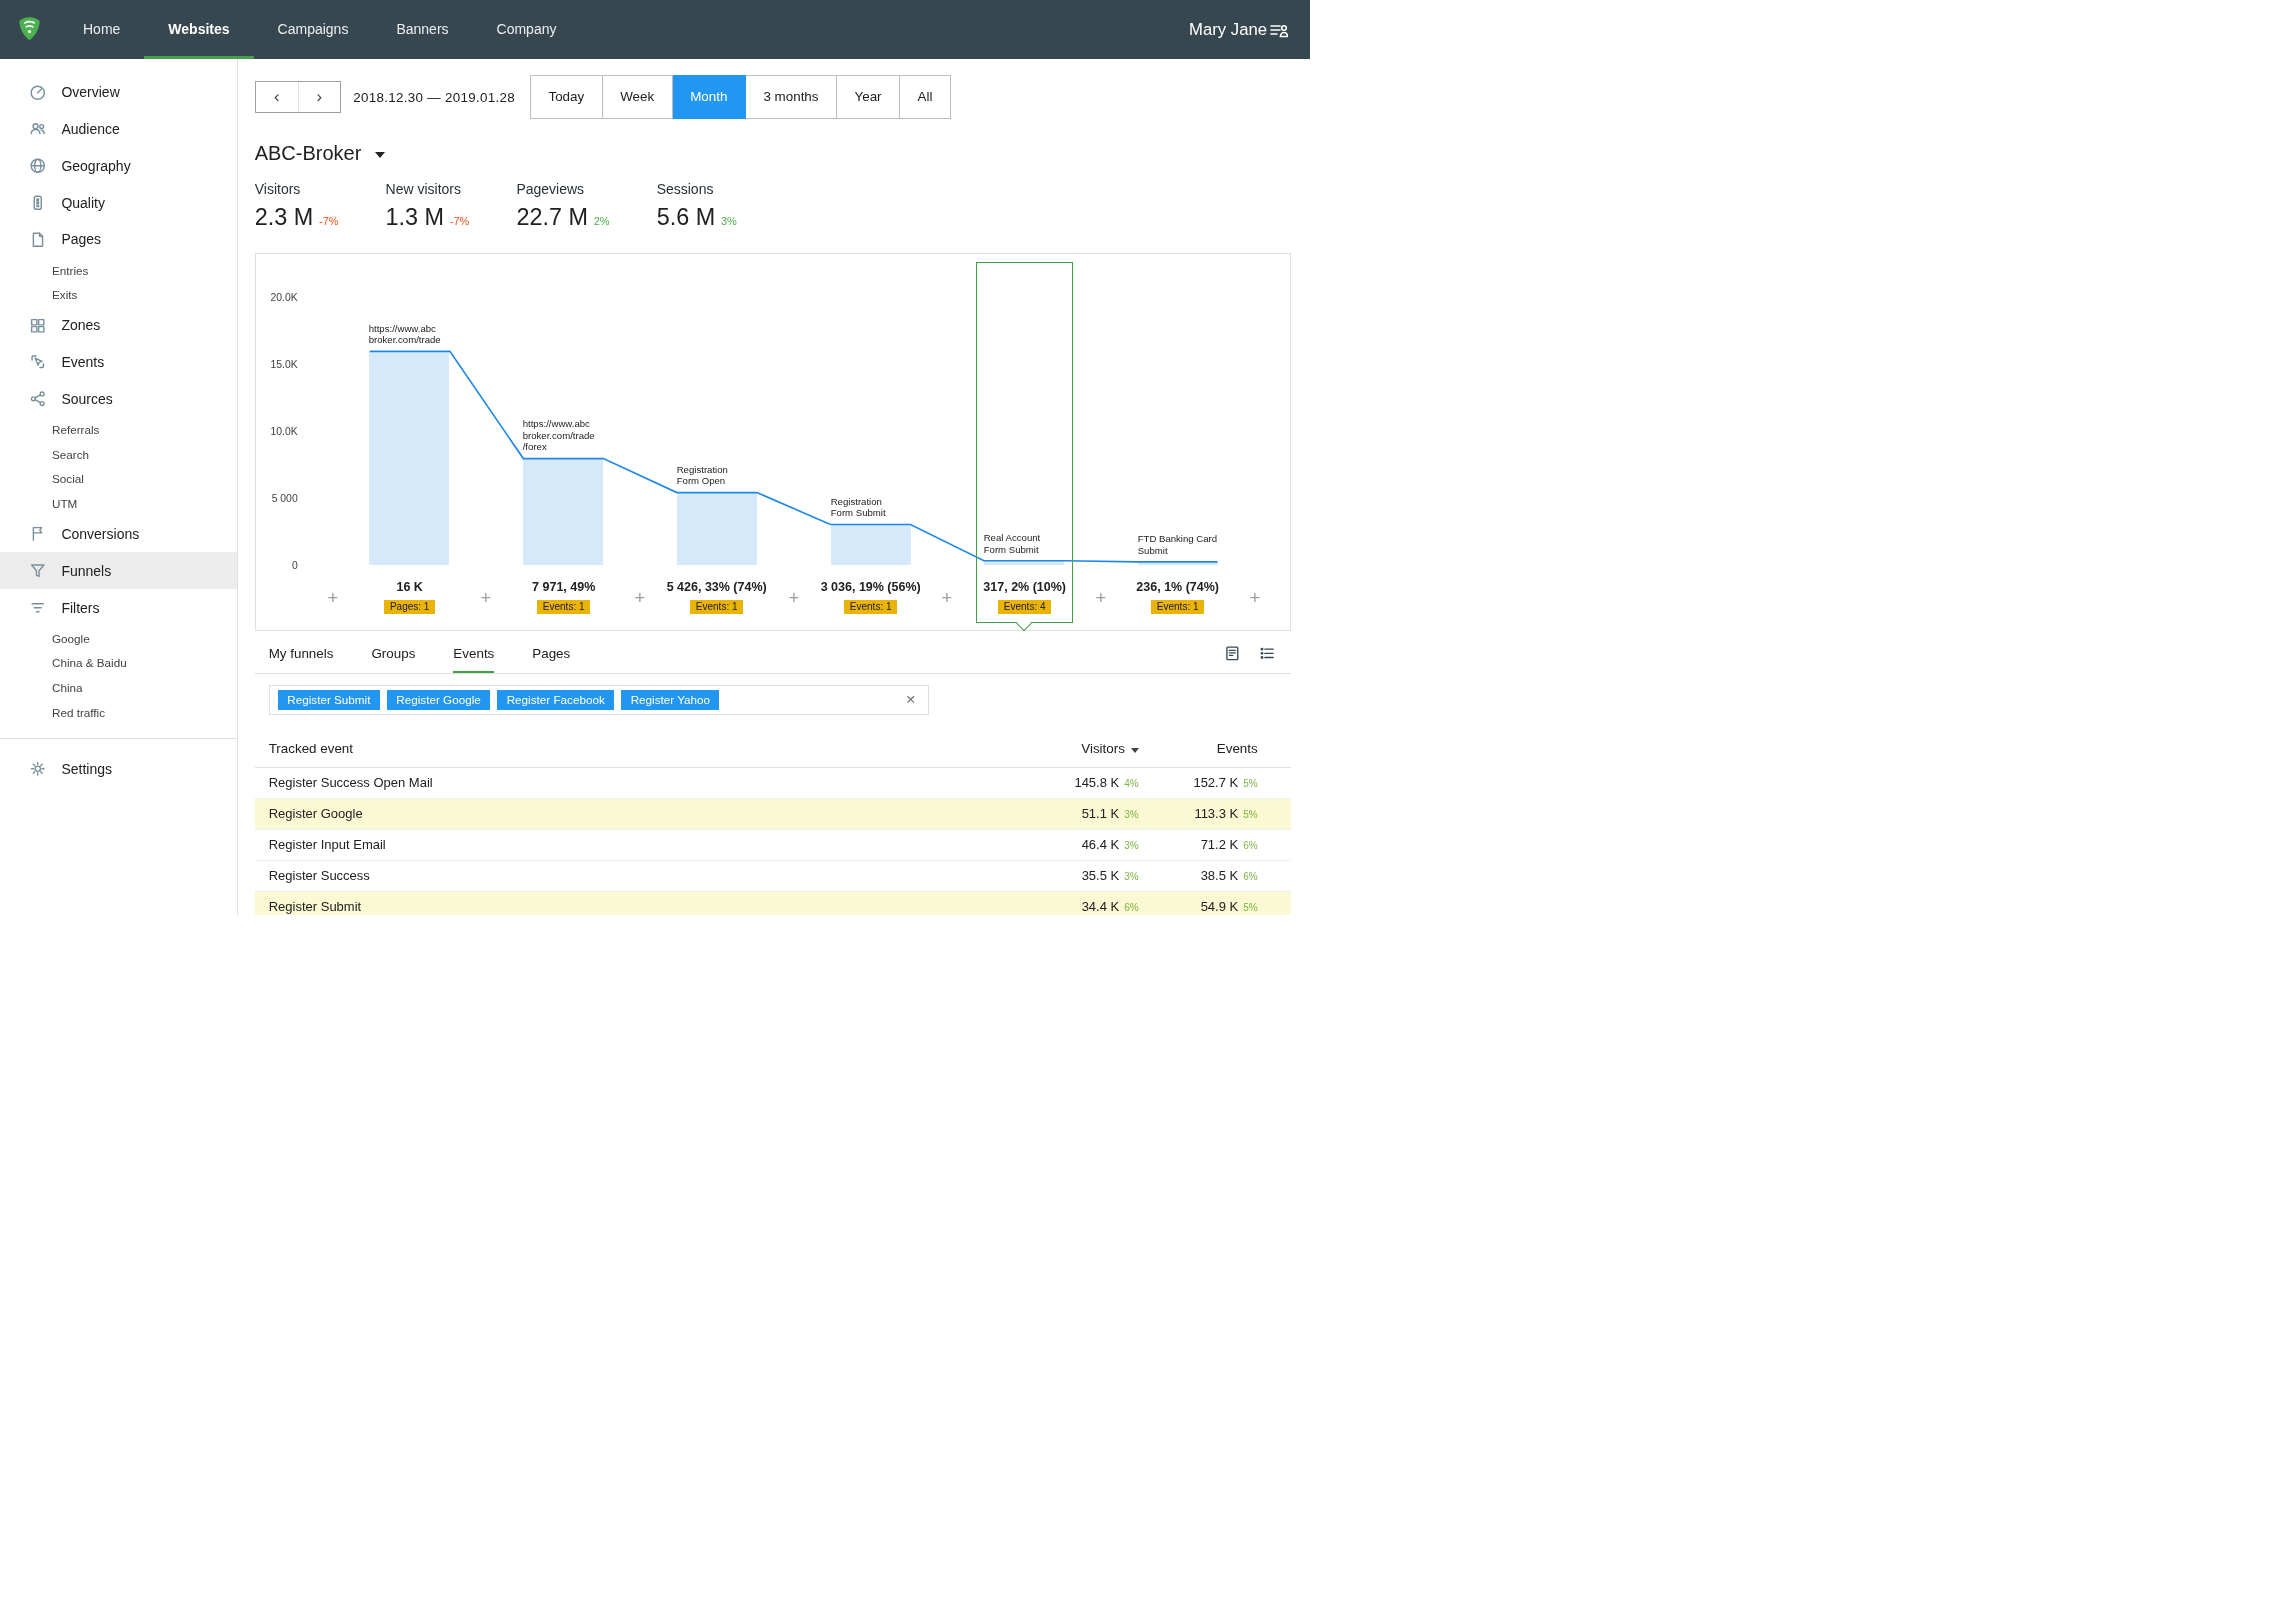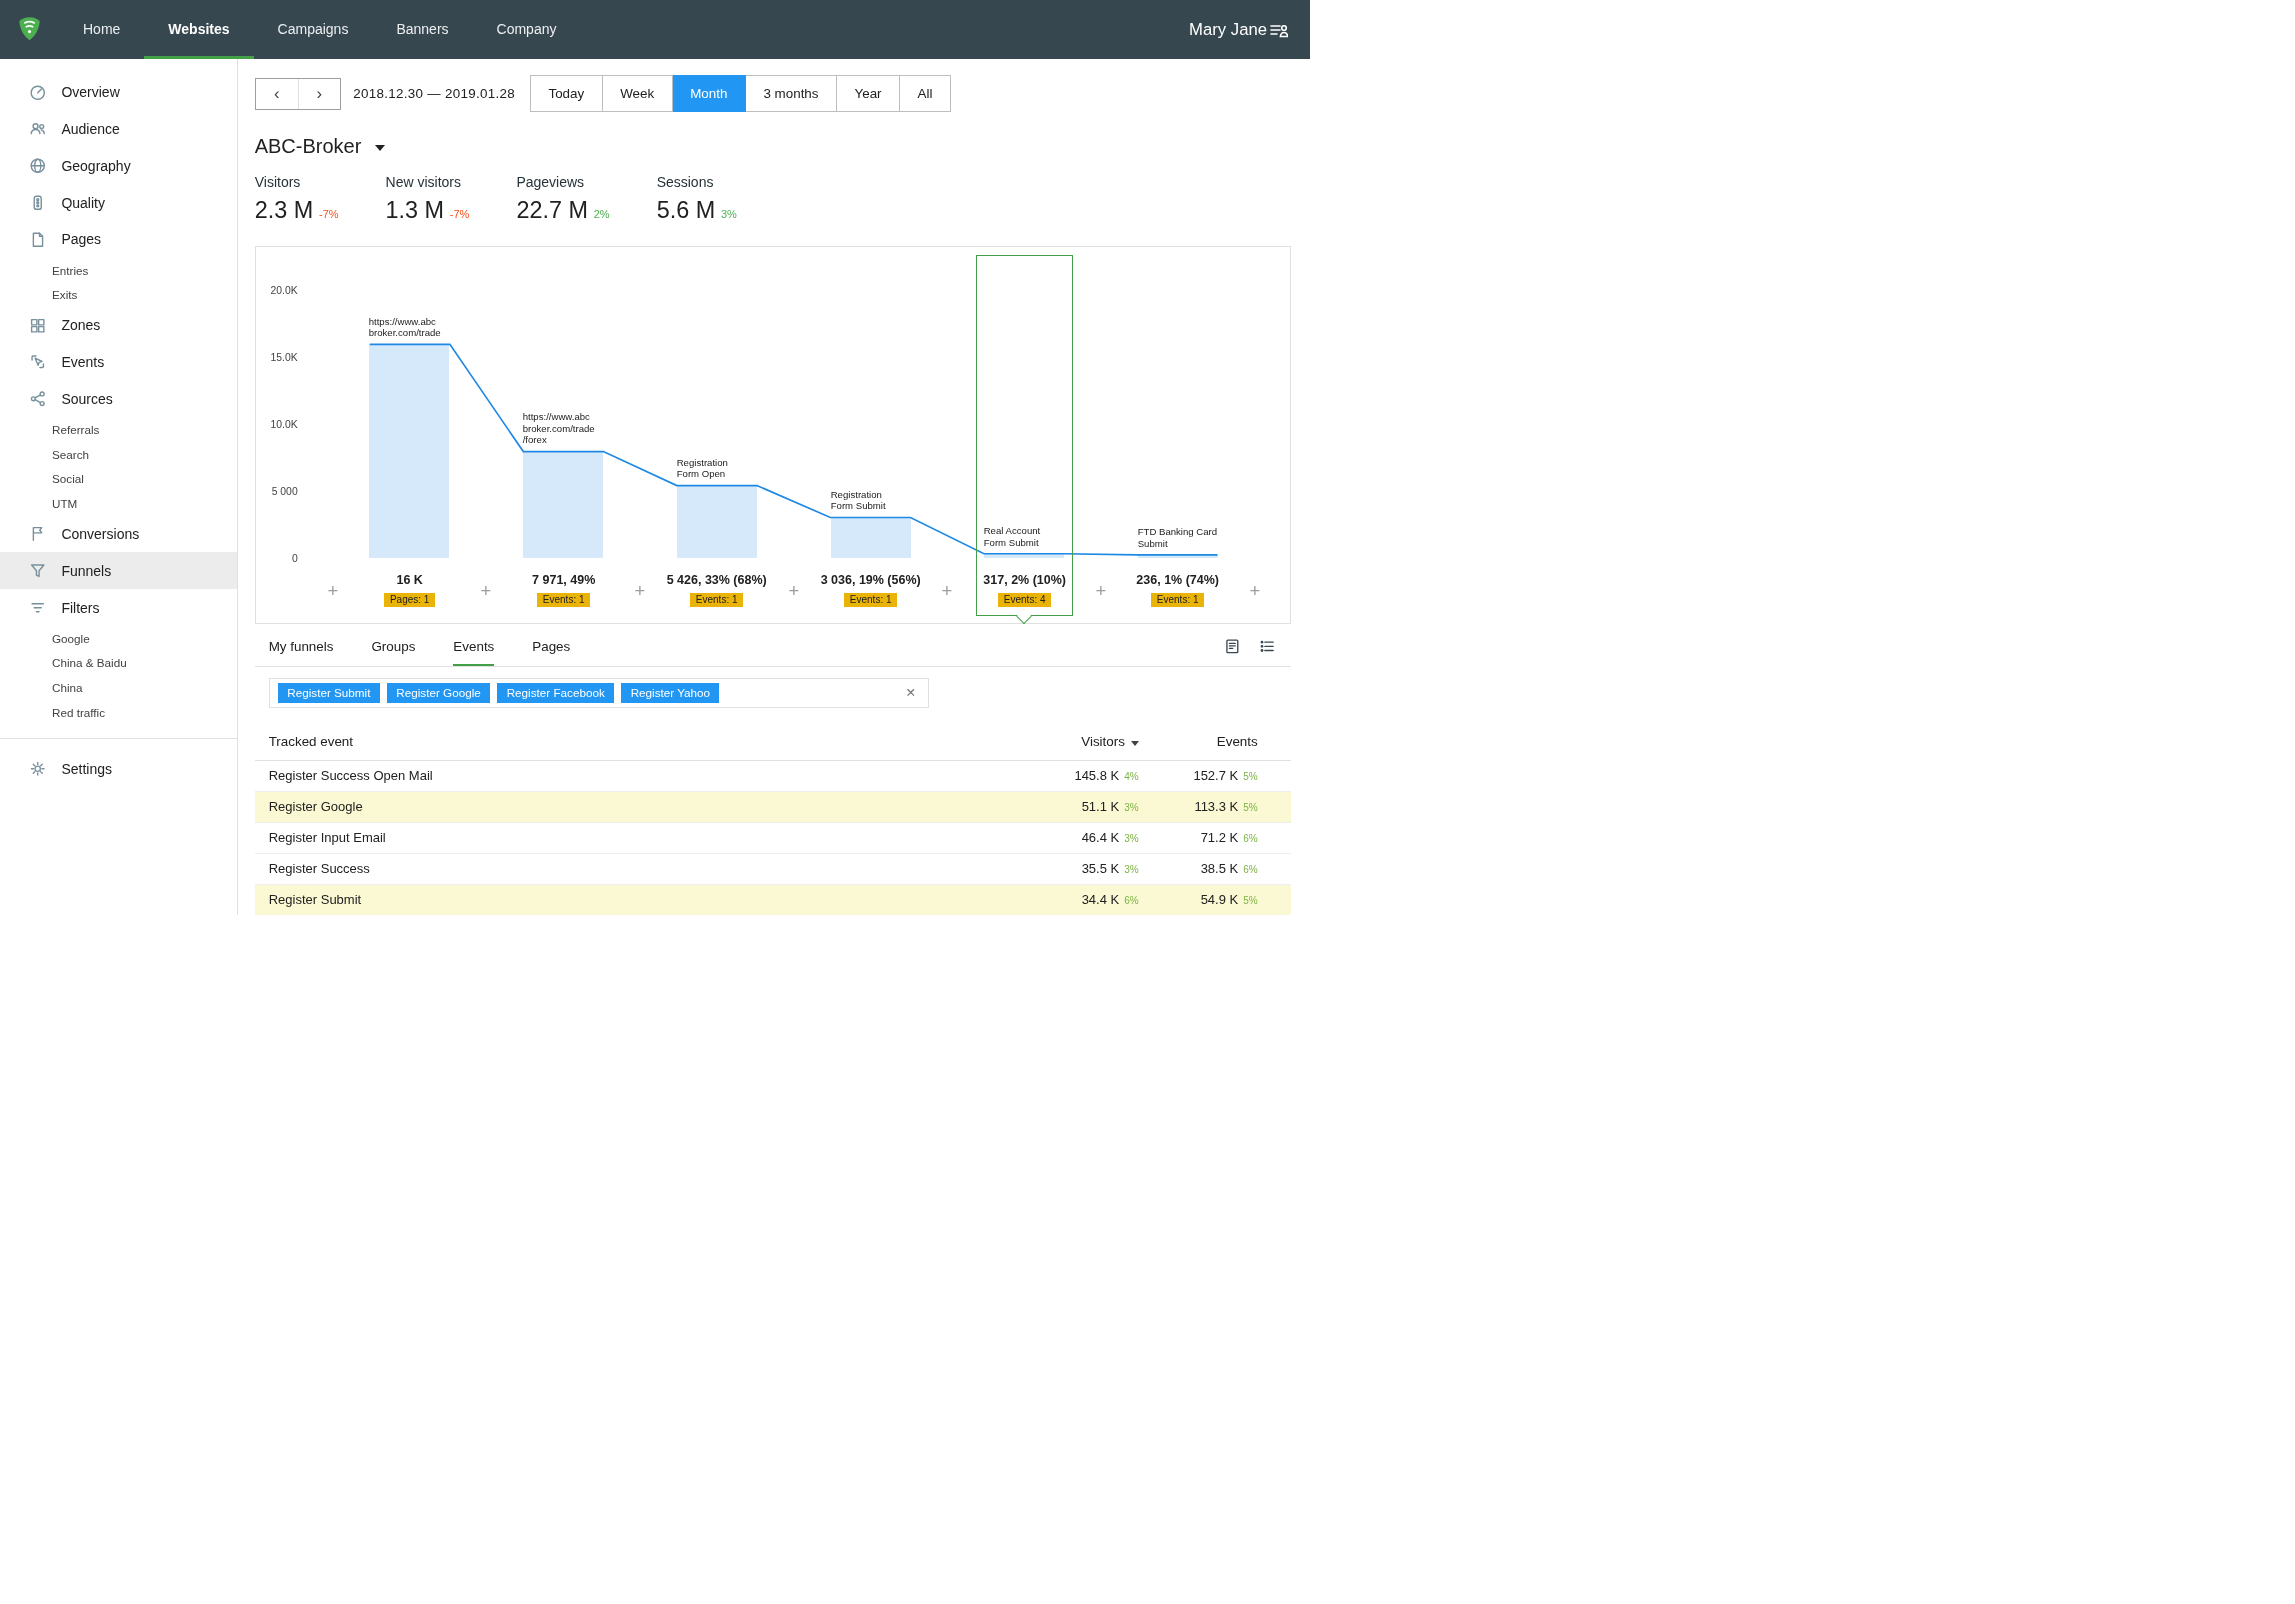--- a/index.html
+++ b/index.html
@@ -28,21 +28,21 @@
 
   
   .main { flex:1; padding:16px 19px 0 16.7px; overflow:hidden; }
 
   .toolbar { display:flex; align-items:center; }
   .pager { display:flex; border:0.8px solid #9e9e9e; }
   .pager .pbtn { width:42px; height:30px; background:#fff; border:none; font-size:16.7px; color:#424242; cursor:pointer; line-height:28px; text-align:center; }
   .pager .pbtn + .pbtn { border-left:0.8px solid #e0e0e0; }
   .date-range { font-size:13.4px; margin-left:12.5px; letter-spacing:0.3px; }
   .range-group { display:flex; margin-left:15px; }
-  .range-btn { height:37px; padding:0 17.5px; background:#fff; border:0.8px solid #bdbdbd; border-left:none; font-size:13.4px; color:#212121; cursor:pointer; line-height:30px; }
+  .range-btn { height:44px; padding:0 17.5px; background:#fff; border:0.8px solid #bdbdbd; border-left:none; font-size:13.4px; color:#212121; cursor:pointer; line-height:30px; }
   .range-btn:first-child { border-left:0.8px solid #bdbdbd; }
   .range-btn.active { background:#2196f3; border-color:#2196f3; color:#fff; }
 
   .site-row { display:flex; align-items:center; margin-top:22.6px; cursor:pointer; }
   .site-title { font-size:20px; color:#212121; }
   .caret-down { width:0; height:0; border-left:5.8px solid transparent; border-right:5.8px solid transparent; border-top:6.7px solid #212121; margin-left:13.4px; margin-top:3.3px; }
 
   .metrics { display:flex; gap:47px; margin-top:16.7px; }
   .metric .mlabel { font-size:14px; color:#263238; }
   .metric .mvalrow { margin-top:6.7px; display:flex; align-items:baseline; }
@@ -338,21 +338,21 @@
 
         <div class="colinfo" style="left: 77px;">
           <div class="colval">16 K</div>
           <div><span class="colbadge">Pages: 1</span></div>
         </div>
         <div class="colinfo" style="left: 231px;">
           <div class="colval">7 971, 49%</div>
           <div><span class="colbadge">Events: 1</span></div>
         </div>
         <div class="colinfo" style="left: 384px;">
-          <div class="colval">5 426, 33% (68%)</div>
+          <div class="colval">5 426, 33% (74%)</div>
           <div><span class="colbadge">Events: 1</span></div>
         </div>
         <div class="colinfo" style="left: 538px;">
           <div class="colval">3 036, 19% (56%)</div>
           <div><span class="colbadge">Events: 1</span></div>
         </div>
         <div class="colinfo" style="left: 692px;">
           <div class="colval">317, 2% (10%)</div>
           <div><span class="colbadge">Events: 4</span></div>
         </div>

